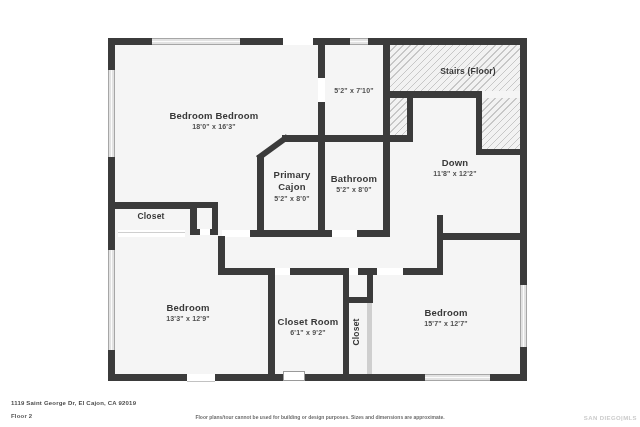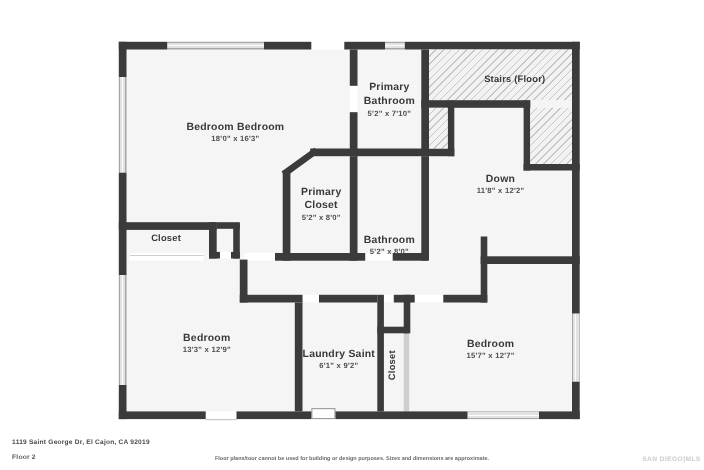--- a/index.html
+++ b/index.html
@@ -99,47 +99,46 @@
     <div class="abs wall" style="left: 108px; top: 38px; width: 44px; height: 7px;"></div>
     <div class="abs hatch" style="left: 482px; top: 98px; width: 38px; height: 51px;"></div>
     <div class="abs hatch" style="left: 390px; top: 98px; width: 17px; height: 37px;"></div>
     <div class="abs hatch" style="left: 390px; top: 45px; width: 130px; height: 46px;"></div>
 
   <div class="lbl" style="left:214px;top:121px;">
     <span class="nm">Bedroom Bedroom</span>
     <span class="dm">18'0" x 16'3"</span>
   </div>
   <div class="lbl wrap" style="left:354px;top:91px;width:72px;">
-    <span class="nm">Primary Bathroom</span>
     <span class="dm">5'2" x 7'10"</span>
   </div>
   <div class="lbl small" style="left:468px;top:72px;">
     <span class="nm">Stairs (Floor)</span>
   </div>
   <div class="lbl" style="left:455px;top:168px;">
     <span class="nm">Down</span>
     <span class="dm">11'8" x 12'2"</span>
   </div>
   <div class="lbl wrap" style="left:292px;top:186px;width:58px;">
-    <span class="nm">Primary Closet</span>
+    <span class="nm">Primary Cajon</span>
     <span class="dm">5'2" x 8'0"</span>
   </div>
-  <div class="lbl" style="left:354px;top:184px;margin-top:40px;">
+  <div class="lbl" style="left:354px;top:184px;">
     <span class="nm">Bathroom</span>
     <span class="dm">5'2" x 8'0"</span>
   </div>
   <div class="lbl small" style="left:151px;top:217px;">
     <span class="nm">Closet</span>
   </div>
   <div class="lbl" style="left:188px;top:313px;">
     <span class="nm">Bedroom</span>
     <span class="dm">13'3" x 12'9"</span>
   </div>
   <div class="lbl" style="left:308px;top:327px;">
-    <span class="nm">Laundry Saint</span>
+    <span class="nm">Closet Room</span>
     <span class="dm">6'1" x 9'2"</span>
   </div>
   <div class="lbl small rot" style="left:357px;top:332px;">
     <span class="nm">Closet</span>
   </div>
   <div class="lbl" style="left:446px;top:318px;">
     <span class="nm">Bedroom</span>
     <span class="dm">15'7" x 12'7"</span>
   </div>
 

